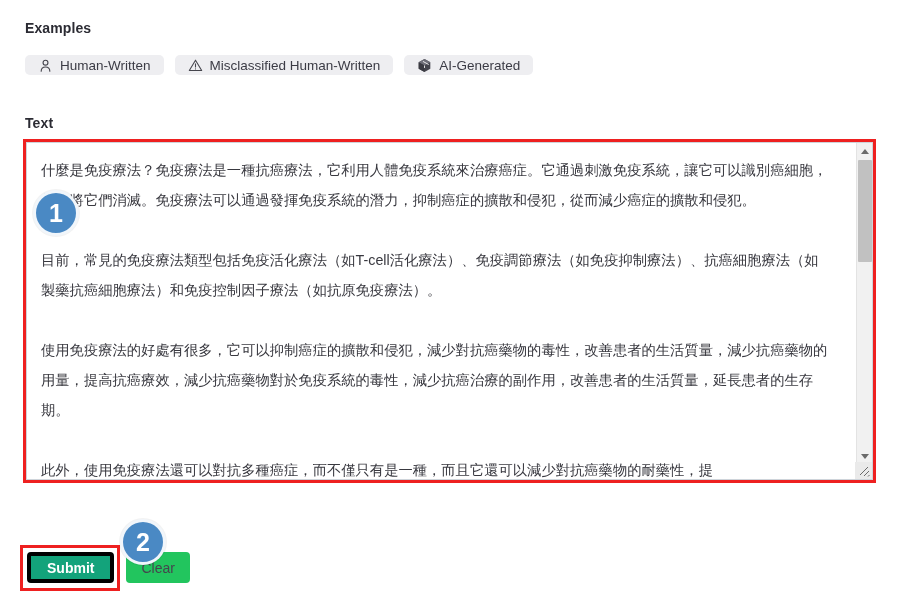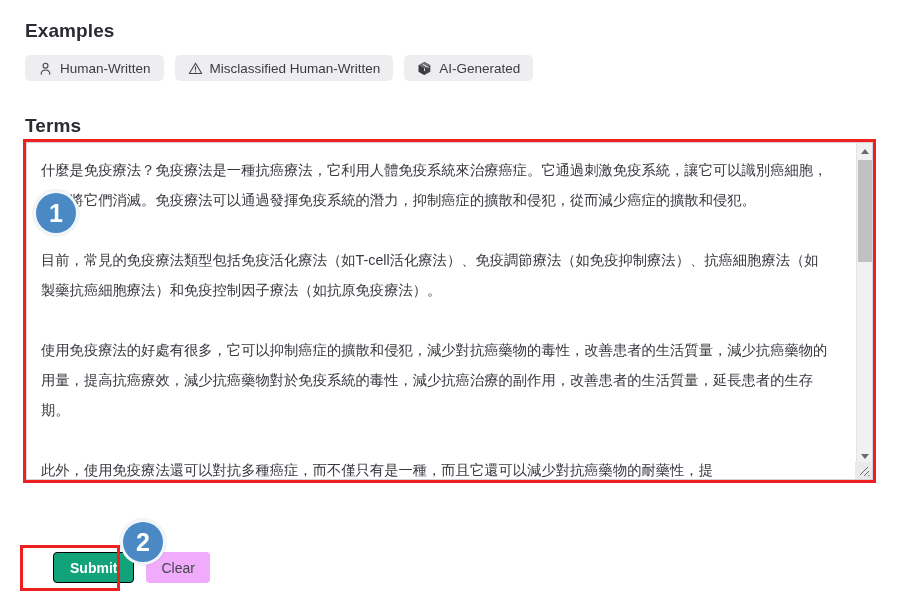--- a/index.html
+++ b/index.html
@@ -16,42 +16,42 @@
   .page {
     position: relative;
     width: 900px;
     height: 603px;
     background: #ffffff;
   }
 
   
   .section-label {
     position: absolute;
-    font-size: 19px;
+    font-size: 14px;
     font-weight: bold;
     color: #2b2b33;
     letter-spacing: 0.1px;
   }
   #examples-label { left: 25px; top: 20px; }
   #text-label     { left: 25px; top: 115px; }
 
   .examples-row {
     position: absolute;
     left: 25px;
     top: 55px;
     display: flex;
     gap: 11px;
     align-items: center;
   }
 
   .example-chip {
     display: inline-flex;
     align-items: center;
     gap: 7px;
-    height: 26px;
+    height: 20px;
     padding: 0 13px;
     background: #eeeef1;
     border: none;
     border-radius: 5px;
     font-family: "Liberation Sans", sans-serif;
     font-size: 13.5px;
     color: #3b3b45;
     cursor: pointer;
     white-space: nowrap;
   }
@@ -186,33 +186,32 @@
     display: flex;
     align-items: center;
     gap: 12px;
   }
   .btn-submit {
     height: 31px;
     min-width: 80px;
     padding: 0 16px;
     background: #13a37b;
     color: #ffffff;
-    border: 1px solid #000000;
+    border: 4px solid #000000;
     border-radius: 4px;
     font-family: "Liberation Sans", sans-serif;
     font-size: 14px;
     font-weight: bold;
     cursor: pointer;
-    margin-left: 26px;
   }
   .btn-clear {
     height: 31px;
     min-width: 62px;
     padding: 0 15px;
-    background: #f0abfc;
+    background: #22c55e;
     color: #45454d;
     border: none;
     border-radius: 4px;
     font-family: "Liberation Sans", sans-serif;
     font-size: 14px;
     cursor: pointer;
   }
   .redbox-submit {
     position: absolute;
     left: 20px;
@@ -282,21 +281,21 @@
           <path d="M8 1.1 14.2 4.5 8 8 1.8 4.5 8 1.1z" fill="#6e6e78"></path>
           <path d="M8 8v6.9L1.8 11.5v-7L8 8z" fill="#3a3a42"></path>
           <path d="M6.3 3.6 12.5 7" stroke="#ffffff" stroke-width="0.9"></path>
           <path d="M8 8v2.6" stroke="#ffffff" stroke-width="0.9"></path>
         </svg>
       </span>
       <span>AI-Generated</span>
     </button>
   </div>
 
-  <div class="section-label" id="text-label">Terms</div>
+  <div class="section-label" id="text-label">Text</div>
 
   <div class="textarea-wrap">
     <div class="ta-inner">
       <div class="ta-text">什麼是免疫療法？免疫療法是一種抗癌療法，它利用人體免疫系統來治療癌症。它通過刺激免疫系統，讓它可以識別癌細胞，然後將它們消滅。免疫療法可以通過發揮免疫系統的潛力，抑制癌症的擴散和侵犯，從而減少癌症的擴散和侵犯。
 
 目前，常見的免疫療法類型包括免疫活化療法（如T-cell活化療法）、免疫調節療法（如免疫抑制療法）、抗癌細胞療法（如製藥抗癌細胞療法）和免疫控制因子療法（如抗原免疫療法）。
 
 使用免疫療法的好處有很多，它可以抑制癌症的擴散和侵犯，減少對抗癌藥物的毒性，改善患者的生活質量，減少抗癌藥物的用量，提高抗癌療效，減少抗癌藥物對於免疫系統的毒性，減少抗癌治療的副作用，改善患者的生活質量，延長患者的生存期。
 
 此外，使用免疫療法還可以對抗多種癌症，而不僅只有是一種，而且它還可以減少對抗癌藥物的耐藥性，提</div>

